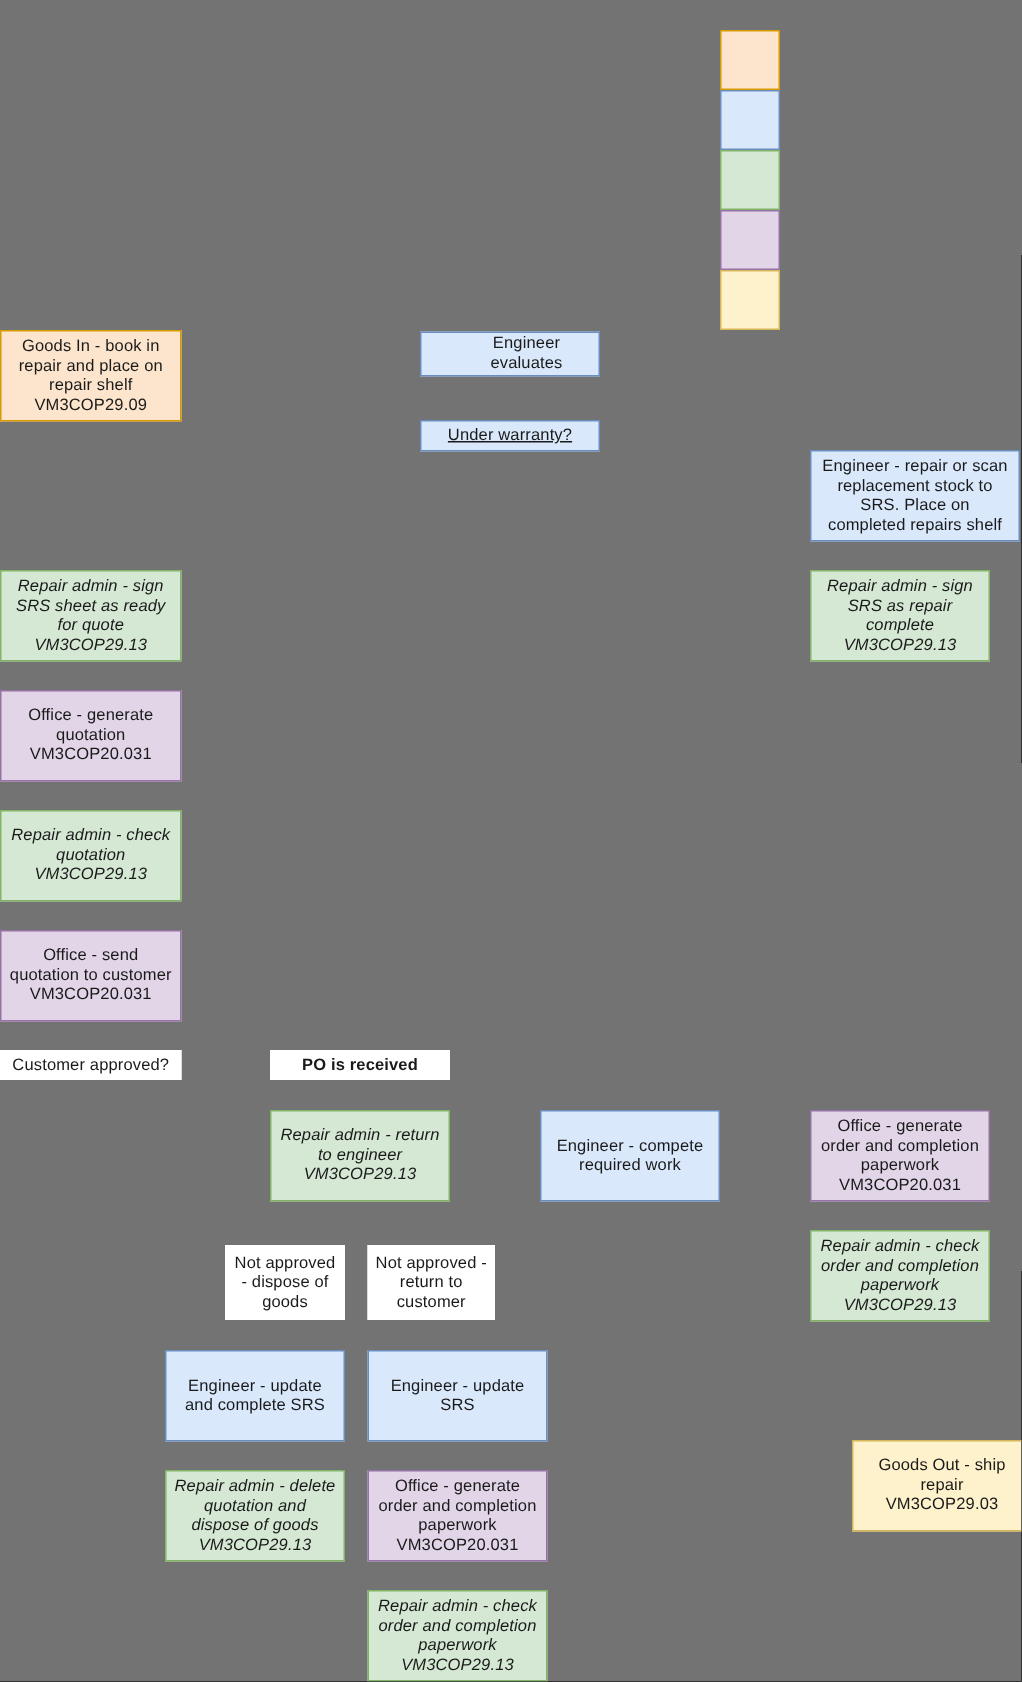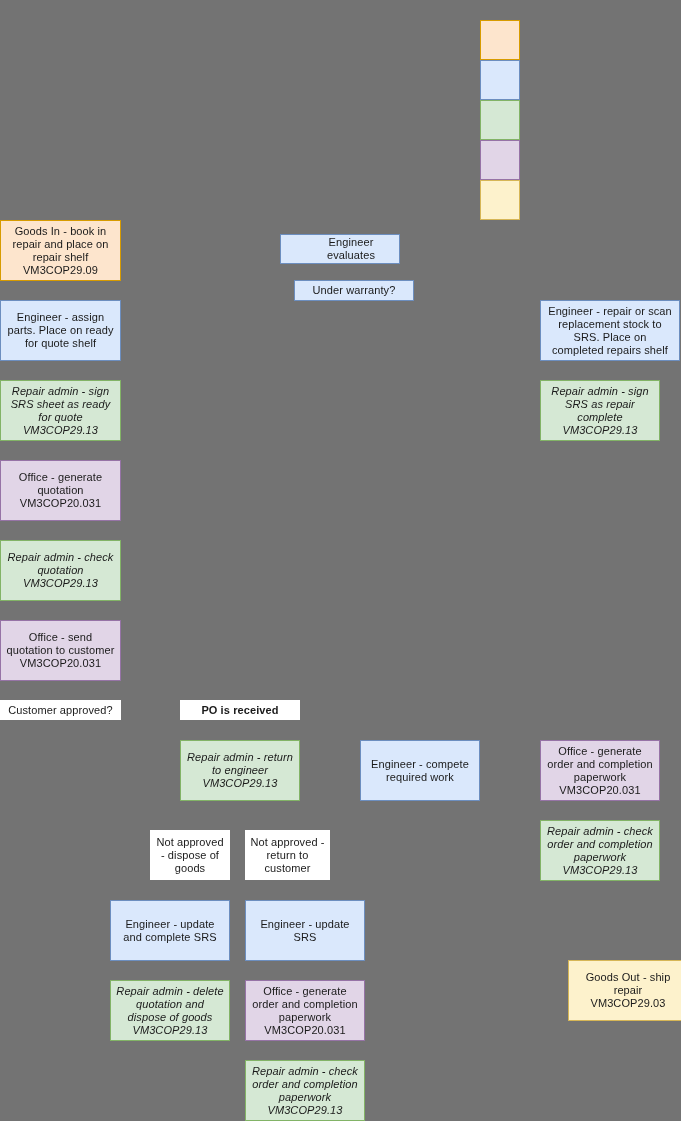--- a/index.html
+++ b/index.html
@@ -57,46 +57,43 @@
   <div class="swatch c-blue" style="left:480px; top:60px; width:40px; height:40px;"></div>
   <div class="swatch c-green" style="left:480px; top:100px; width:40px; height:40px;"></div>
   <div class="swatch c-purple" style="left:480px; top:140px; width:40px; height:40px;"></div>
   <div class="swatch c-cream" style="left:480px; top:180px; width:40px; height:40px;"></div>
 
   <div class="node c-orange" style="left:0px; top:220px; width:121px; height:61px;">Goods In - book in
 repair and place on
 repair shelf
 VM3COP29.09</div>
 
-  <div class="node c-blue" style="left:0px; top:300px; width:121px; height:61px;">Engineer - assign
-parts. Place on ready
-for quote shelf</div>
 
   <div class="node c-green" style="left:0px; top:380px; width:121px; height:61px;">Repair admin - sign
 SRS sheet as ready
 for quote
 VM3COP29.13</div>
 
   <div class="node c-purple" style="left:0px; top:460px; width:121px; height:61px;">Office - generate
 quotation
 VM3COP20.031</div>
 
   <div class="node c-green" style="left:0px; top:540px; width:121px; height:61px;">Repair admin - check
 quotation
 VM3COP29.13</div>
 
   <div class="node c-purple" style="left:0px; top:620px; width:121px; height:61px;">Office - send
 quotation to customer
 VM3COP20.031</div>
 
   <div class="node c-white" style="left:0px; top:700px; width:121px; height:20px;">Customer approved?</div>
 
-  <div class="node c-blue" style="left:280px; top:234px; width:120px; height:30px;padding-left:25px;">Engineer evaluates</div>
+  <div class="node c-blue" style="left:280px; top:221px; width:120px; height:30px;padding-left:25px;">Engineer evaluates</div>
 
-  <div class="node c-blue" style="left:294px; top:280px; width:120px; height:21px;">Under warranty?</div>
+  <div class="node c-blue" style="left:280px; top:280px; width:120px; height:21px;text-decoration:underline;">Under warranty?</div>
 
   <div class="node c-blue" style="left:540px; top:300px; width:140px; height:61px;">Engineer - repair or scan
 replacement stock to
 SRS. Place on
 completed repairs shelf</div>
 
   <div class="node c-green" style="left:540px; top:380px; width:120px; height:61px;">Repair admin - sign
 SRS as repair
 complete
 VM3COP29.13</div>

